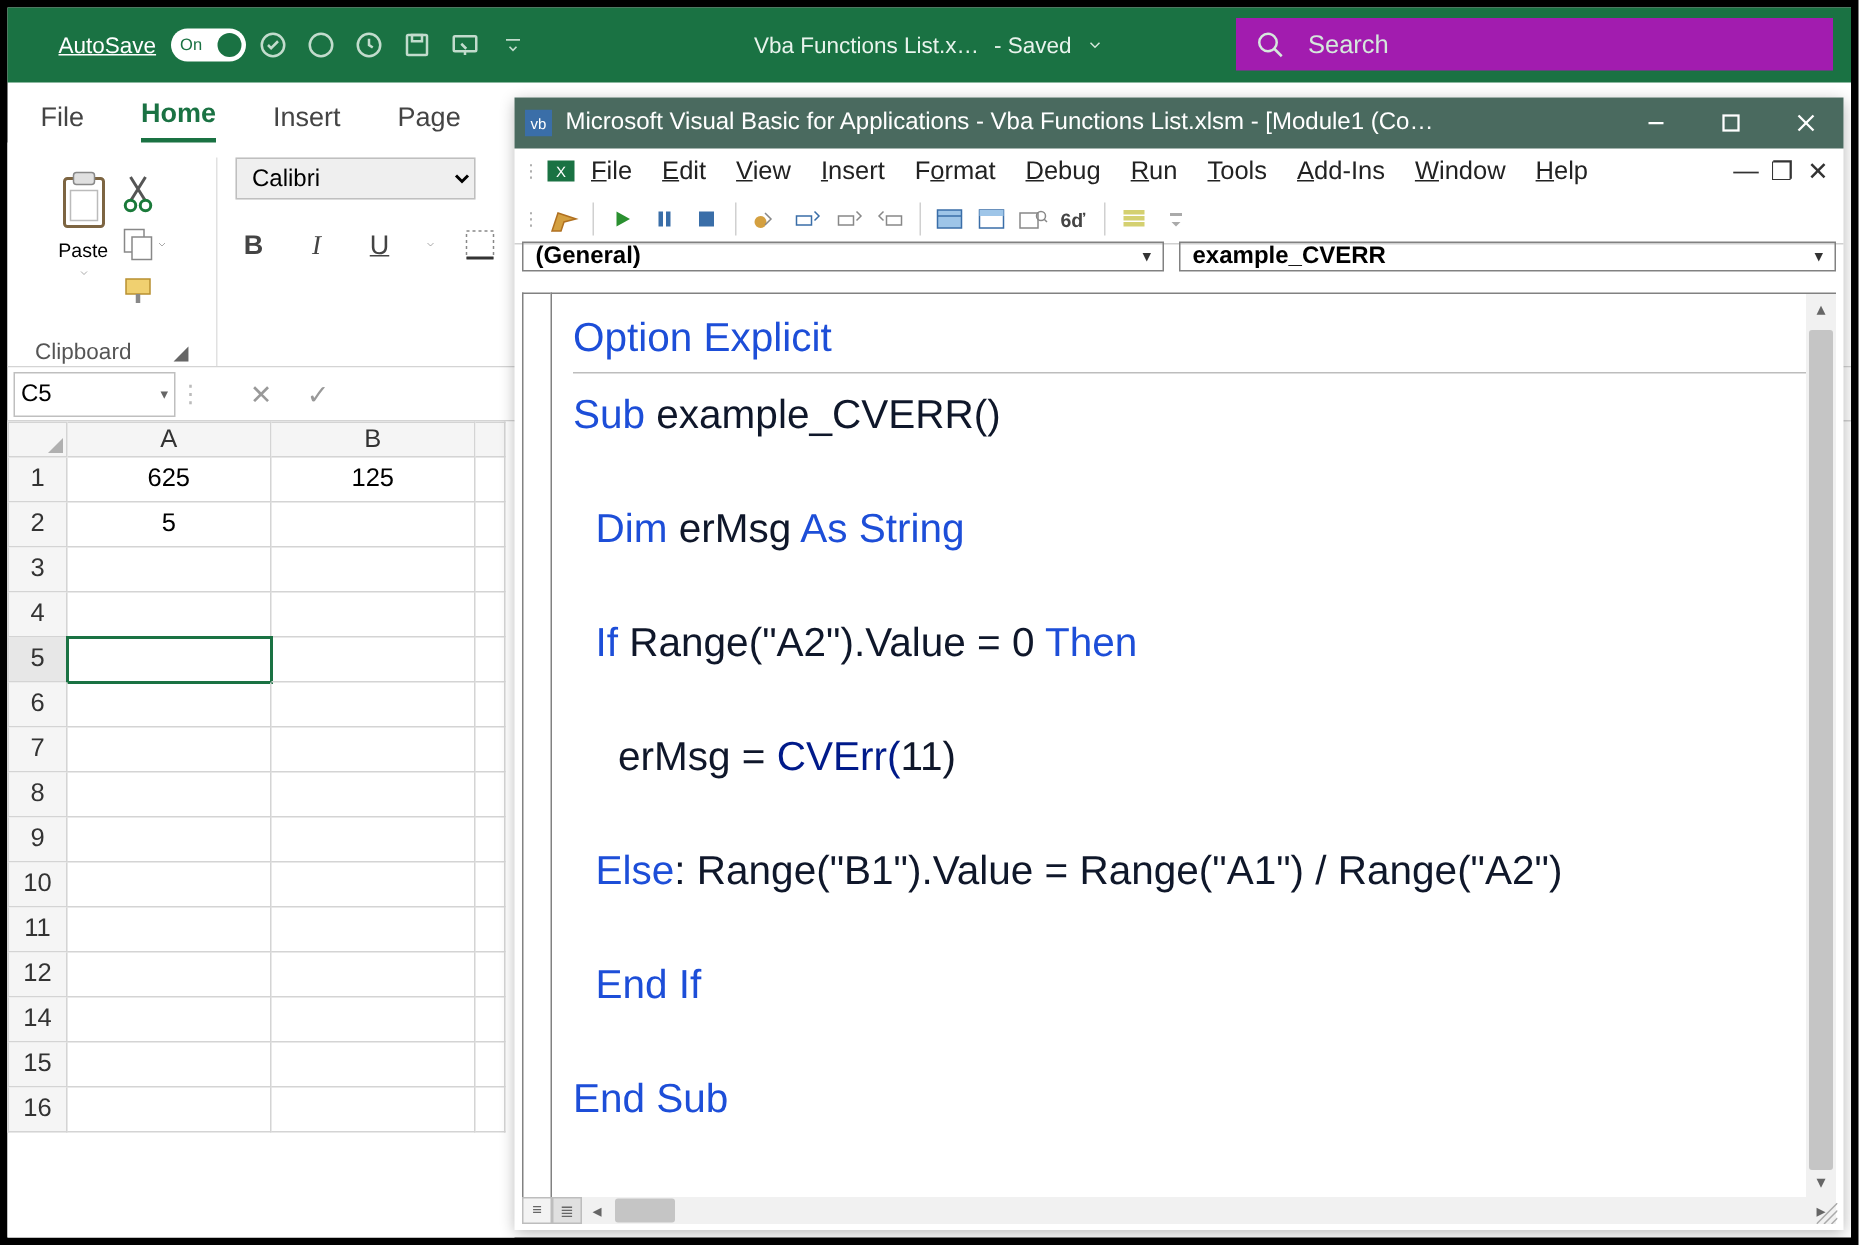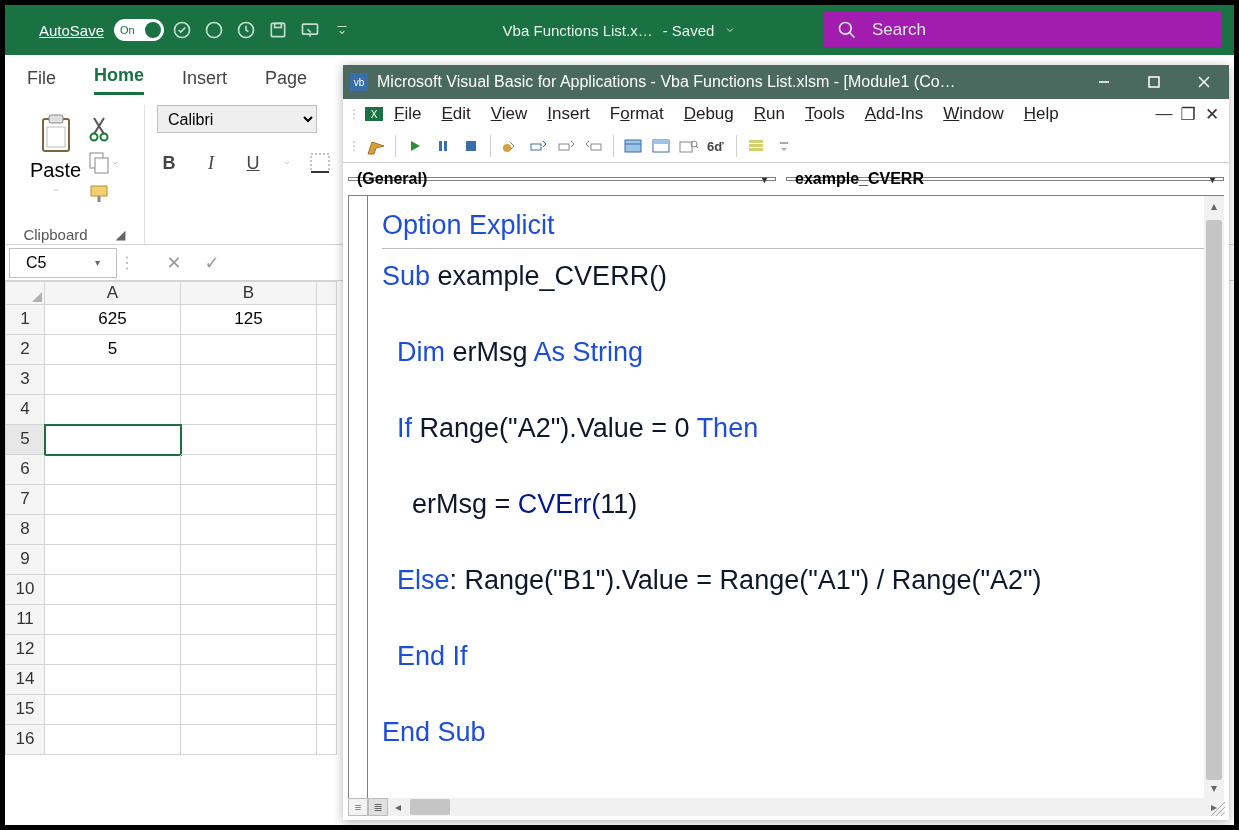--- a/index.html
+++ b/index.html
@@ -35,21 +35,21 @@
 .group-label { position: absolute; bottom: 1px; left: 0; right: 0; display: flex; justify-content: center; gap: 28px; align-items: center; color: #555; font-size: 15px; }
 .group-label .launcher { font-size: 13px; color: #666; }
 .font-group { flex: 1; padding-left: 12px; padding-right: 12px; position: relative; }
 .font-select { width: 160px; height: 28px; border: 1px solid #bfbfbf; font-size: 16px; padding: 0 6px; }
 .font-row2 { display: flex; gap: 18px; align-items: center; margin-top: 18px; }
 .fmt-btn { width: 24px; height: 24px; display: flex; align-items: center; justify-content: center; font-size: 18px; color: #444; }
 .font-label { position: absolute; bottom: 1px; left: 0; right: 12px; text-align: right; color: #555; font-size: 15px; }
 
 
 .formula-bar { height: 36px; border-bottom: 1px solid #d4d4d4; display: flex; align-items: center; background: #fff; }
-.name-box { width: 108px; height: 30px; border: 1px solid #bfbfbf; padding: 0 16px; font-size: 16px; display: flex; align-items: center; justify-content: space-between; margin-left: 4px; }
+.name-box { width: 108px; height: 30px; border: 1px solid #bfbfbf; padding: 0 4px; font-size: 16px; display: flex; align-items: center; justify-content: space-between; margin-left: 4px; }
 .name-box .dd { font-size: 10px; color: #666; }
 .fb-icons { display: flex; align-items: center; gap: 0; margin-left: 18px; }
 .fb-btn { width: 38px; height: 30px; display: flex; align-items: center; justify-content: center; color: #999; font-size: 18px; }
 .fb-vdots { width: 20px; text-align: center; color: #bbb; }
 
 
 .grid-area { position: absolute; top: 276px; left: 0; width: 338px; bottom: 0; background: #fff; }
 .col-headers { display: flex; height: 24px; }
 .corner { width: 40px; border: 1px solid #d4d4d4; background: #f5f5f5; position: relative; }
 .corner::after { content: ''; position: absolute; right: 2px; bottom: 2px; width: 0; height: 0; border-left: 10px solid transparent; border-bottom: 10px solid #b0b0b0; }
@@ -73,21 +73,21 @@
 .vbe-menubar { height: 30px; display: flex; align-items: center; padding-left: 5px; gap: 0; font-size: 17px; color: #222; }
 .vbe-menubar .grip { color: #aaa; margin-right: 4px; font-size: 12px; }
 .m-item { padding: 0 10px; }
 .m-item u { text-decoration: underline; }
 .vbe-mdi-btns { margin-left: auto; display: flex; gap: 6px; padding-right: 8px; }
 .vbe-mdi-btns span { width: 18px; height: 18px; display: flex; align-items: center; justify-content: center; color: #333; }
 .vbe-toolbar { height: 34px; display: flex; align-items: center; padding-left: 5px; gap: 4px; border-bottom: 1px solid #d0d0d0; }
 .vbe-toolbar .grip { color: #aaa; font-size: 12px; }
 .vtb-btn { width: 24px; height: 24px; display: flex; align-items: center; justify-content: center; }
 .vtb-sep { width: 1px; height: 22px; background: #d0d0d0; margin: 0 3px; }
-.vbe-dropdowns { height: 28px; display: flex; padding: 12px 5px; gap: 10px; margin-top: 2px; }
+.vbe-dropdowns { height: 28px; display: flex; padding: 12px 5px; gap: 10px; margin-top: 2px; align-items: flex-end; }
 .vbe-dd { border: 1px solid #818181; display: flex; align-items: center; padding: 0 8px; font-size: 16px; font-weight: bold; justify-content: space-between; }
 .vbe-dd .arrow { font-size: 10px; color: #333; }
 .vbe-dd.left { flex: 0 0 428px; }
 .vbe-dd.right { flex: 1; }
 .code-area { position: absolute; top: 130px; left: 24px; right: 5px; bottom: 22px; background: #fff; border-top: 1px solid #818181; border-left: 1px solid #818181; overflow: hidden; }
 .code-left-gutter { position: absolute; top: 130px; left: 5px; width: 19px; bottom: 22px; border-top: 1px solid #818181; border-left: 1px solid #818181; }
 .code-text { padding: 10px 14px; font-family: Consolas, "Courier New", monospace; font-size: 27px; line-height: 38px; }
 .codeline { white-space: pre; }
 .kw { color: #1d4ed8; }
 .fn { color: #001a8a; }
@@ -177,21 +177,21 @@
 
   <div class="ribbon">
     <div class="clipboard-group">
       <div class="clip-top">
         <div class="paste-btn">
           <svg width="36" height="42" viewBox="0 0 36 42">
               <rect x="5" y="6" width="26" height="32" rx="2" fill="none" stroke="#7d6542" stroke-width="2"></rect>
               <rect x="11" y="2" width="14" height="8" rx="2" fill="#e0e0e0" stroke="#888"></rect>
               <rect x="9" y="14" width="18" height="20" fill="#fff" stroke="#bbb"></rect>
             </svg>
-          <span style="font-size:20px">Paste</span>
+          <span style="font-size:13px">Paste</span>
           <svg width="10" height="8" viewBox="0 0 24 24" stroke="#555" fill="none">
               <path d="M6 9l6 6 6-6"></path>
             </svg>
         </div>
         <div class="clip-side">
           <svg width="20" height="26" viewBox="0 0 20 26">
               <path d="M5 2L15 18M15 2L5 18" stroke="#555" stroke-width="2"></path>
               <circle cx="5" cy="21" r="3.5" fill="none" stroke="#1a7a3a" stroke-width="2"></circle>
               <circle cx="15" cy="21" r="3.5" fill="none" stroke="#1a7a3a" stroke-width="2"></circle>
             </svg>

